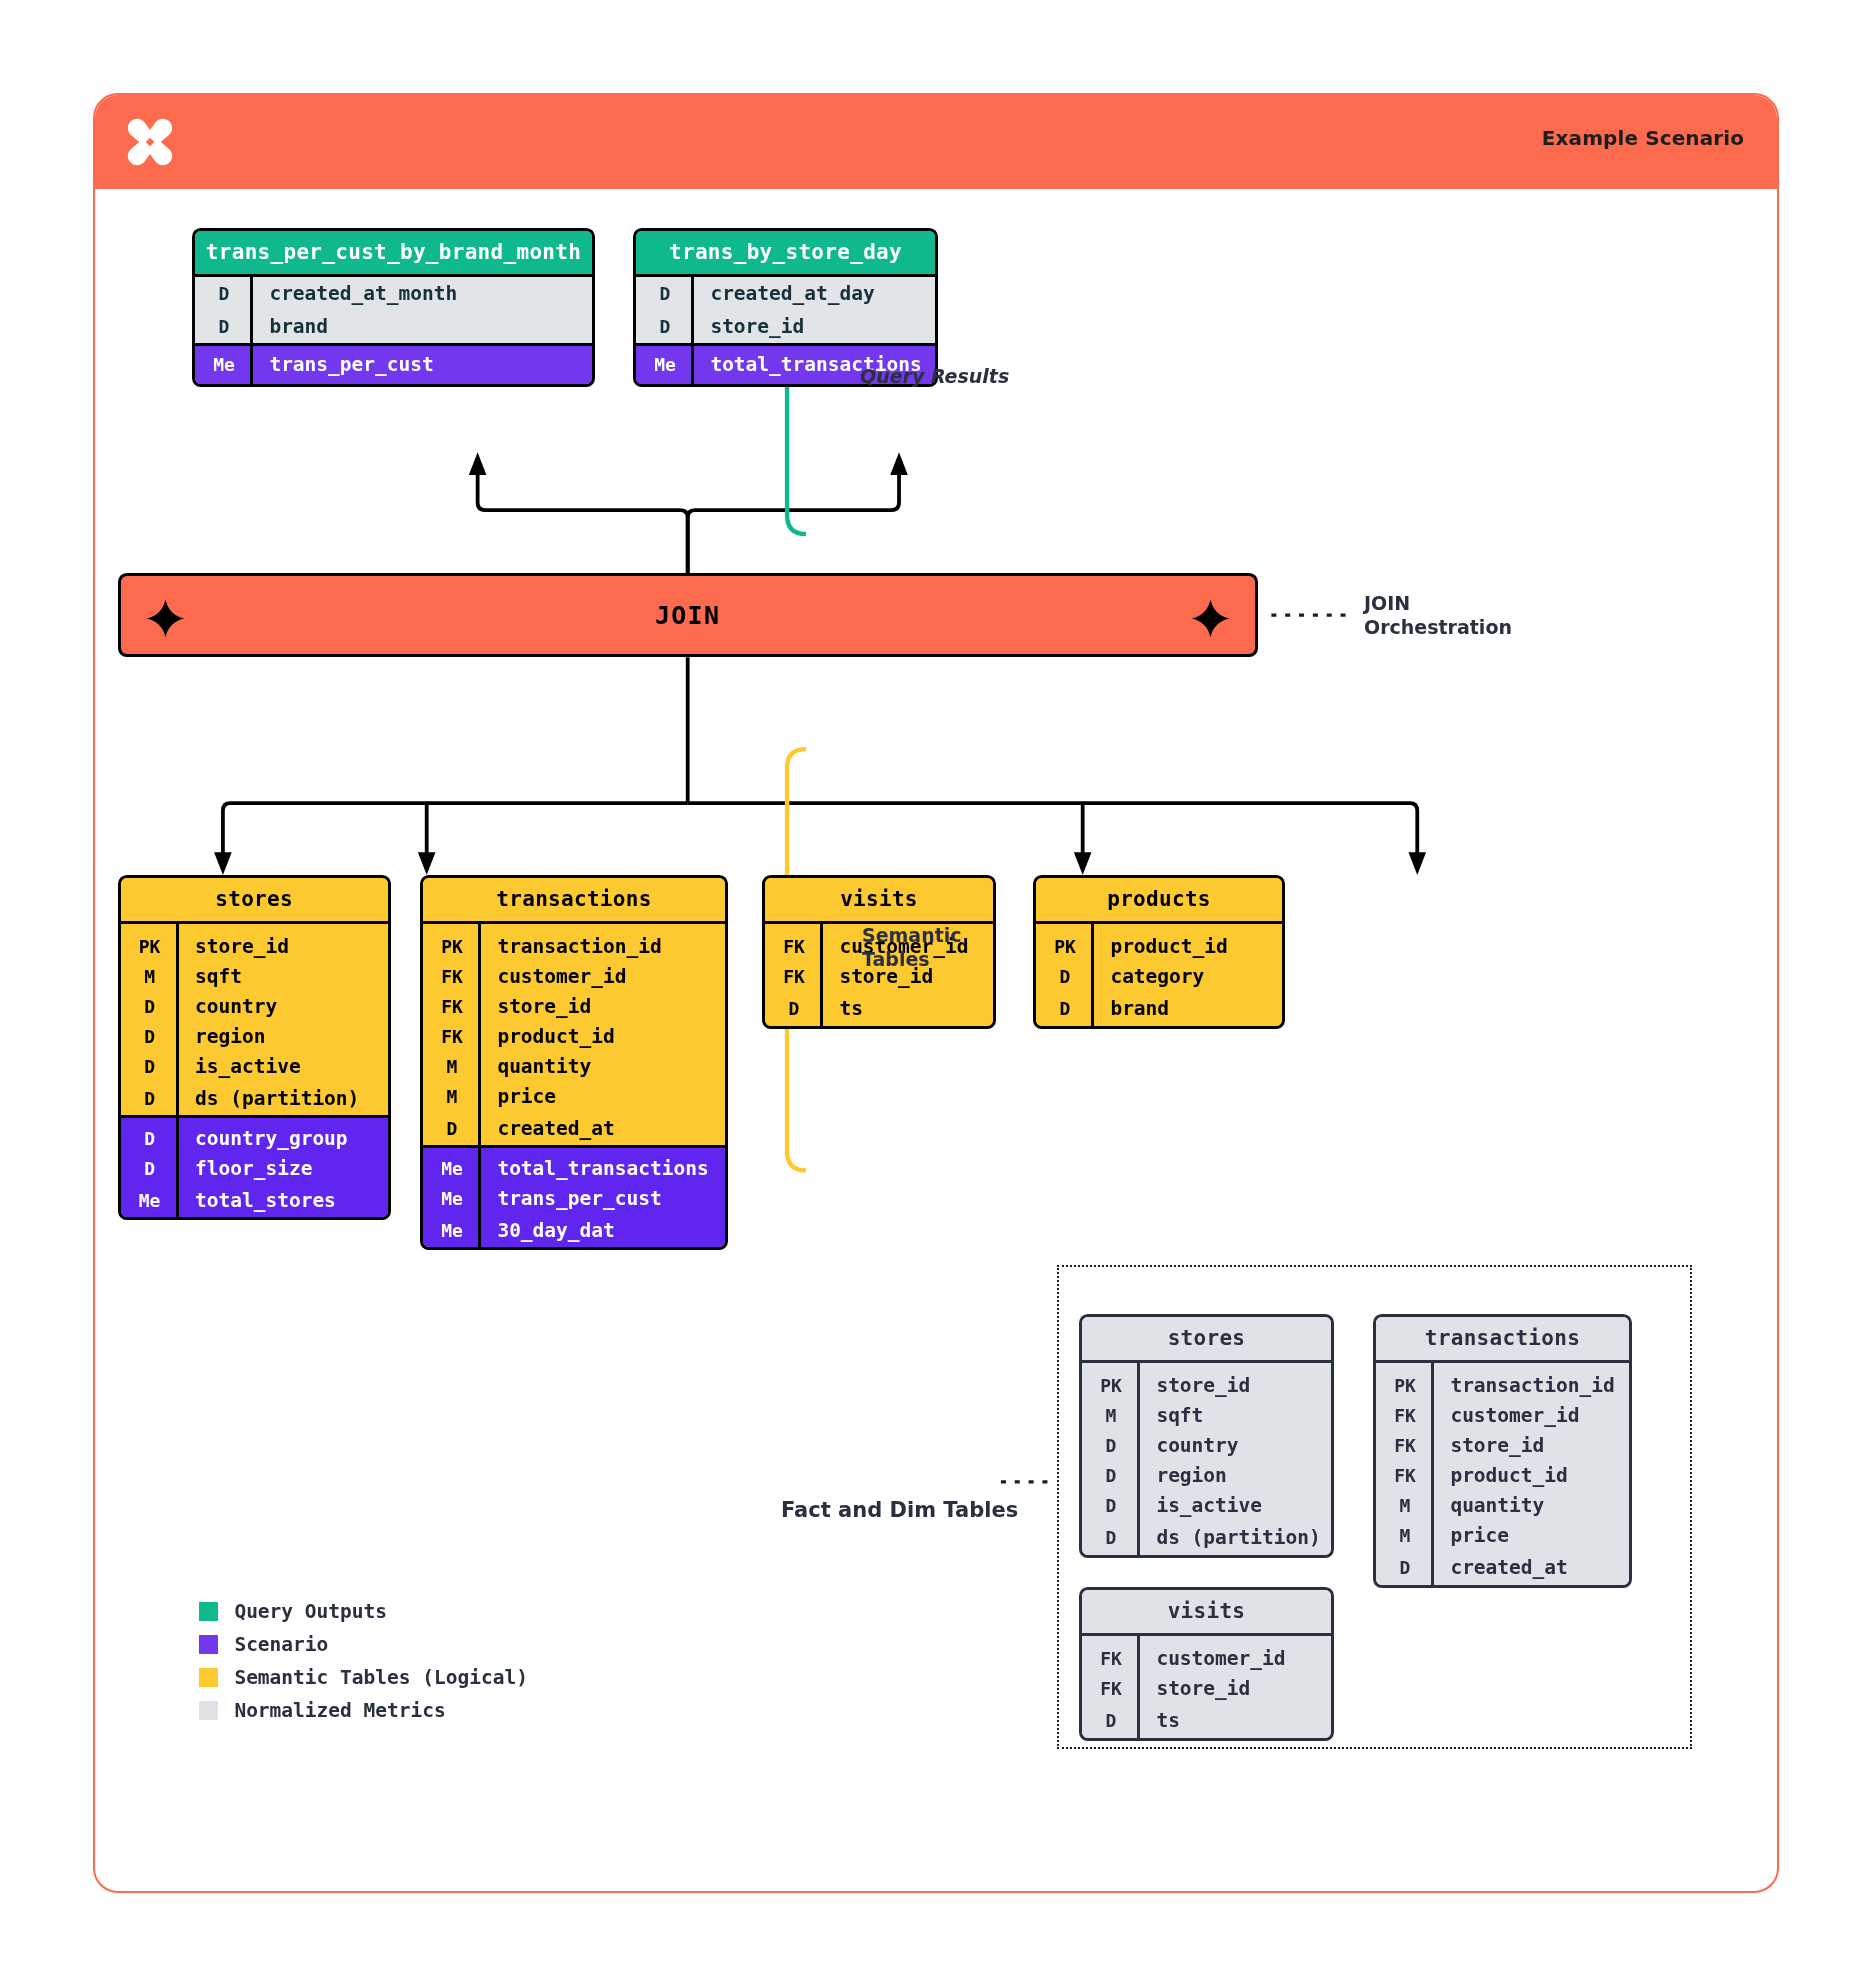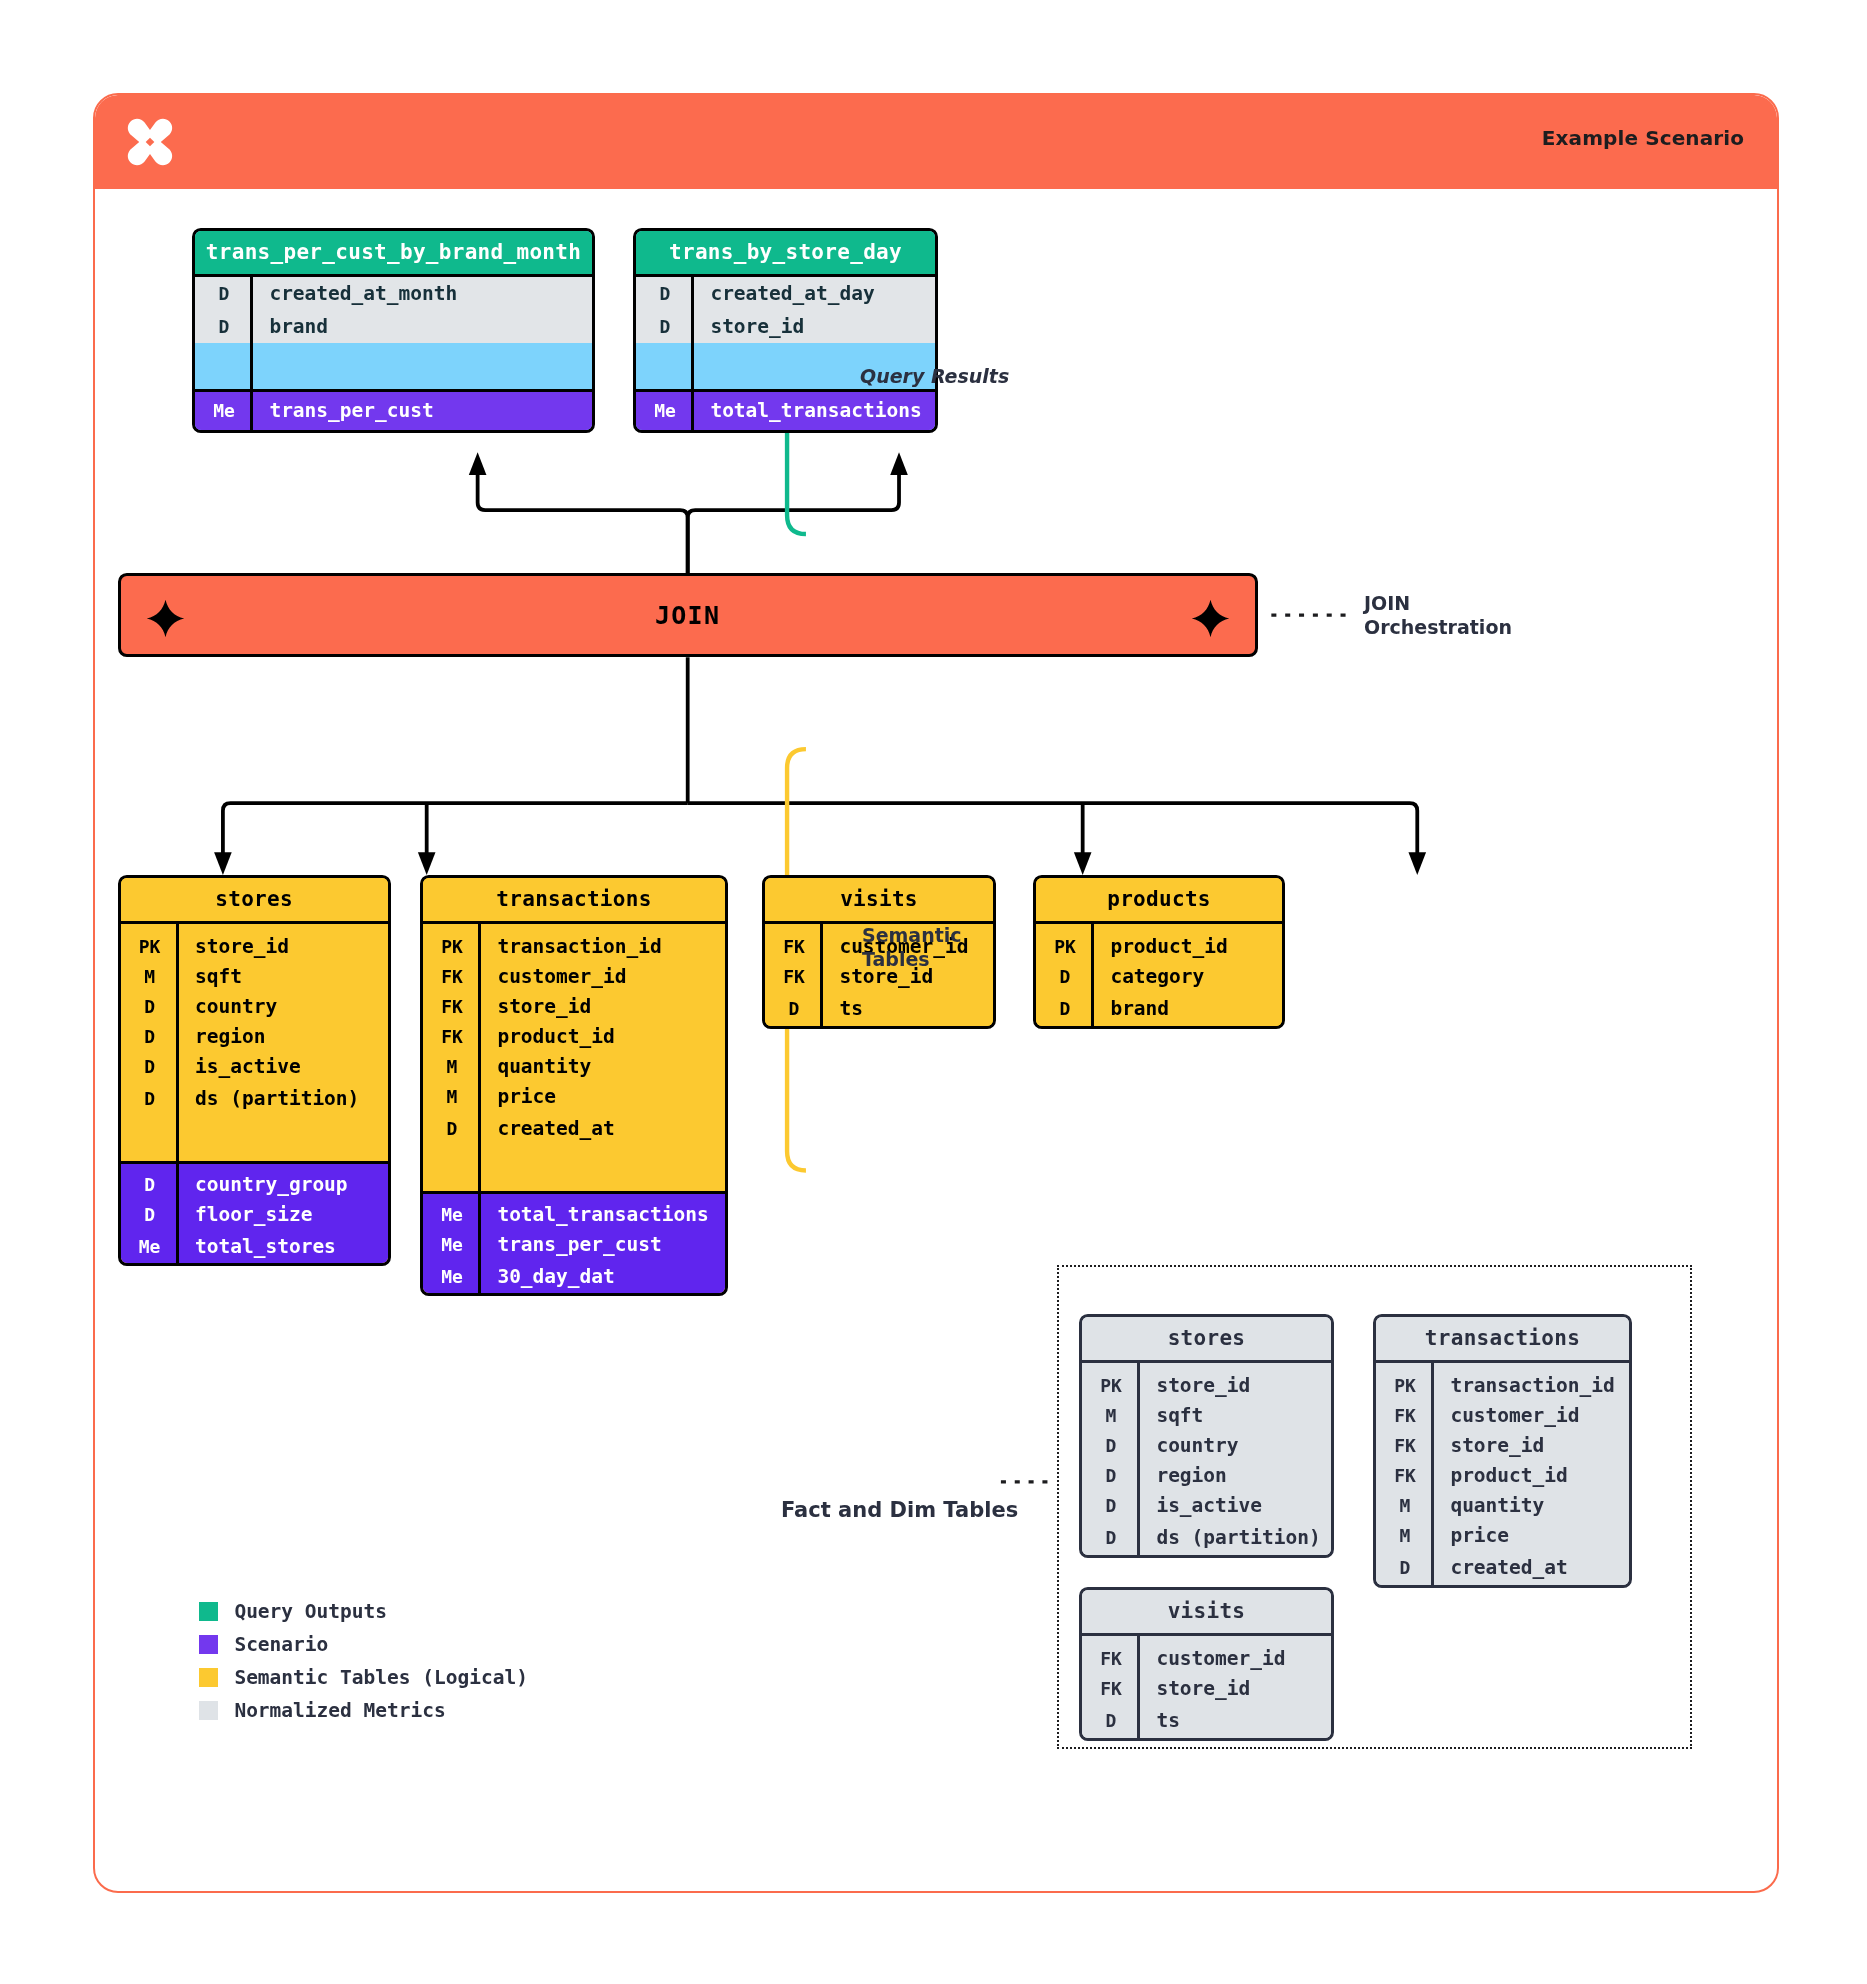--- a/index.html
+++ b/index.html
@@ -18,21 +18,21 @@
 
   
   .tbl{position:absolute;border:3.1px solid #000;border-radius:8.8px;overflow:hidden;
        box-sizing:border-box;background:#7dd3fc;}
   .tbl .hd{text-align:center;font-weight:bold;color:#fff;padding:8.8px 0 10px;
            font-size:21px;letter-spacing:0.3px;}
   .tbl .rows{border-top:3.1px solid #000;}
   .row{display:flex;align-items:center;}
   .row .k{width:58px;flex:0 0 58px;text-align:center;font-weight:bold;font-size:18px;}
   .row .v{flex:1;font-weight:bold;font-size:19.5px;padding-left:16.4px;}
-  .sep{border-top:3.1px solid #000;margin-top:46px;}
+  .sep{border-top:3.1px solid #000;}
   .divline{position:absolute;top:0;bottom:0;width:3.1px;background:#000;}
 
   
   .q .hd{background:#0FB98D;}
   .q .dims{background:#E2E5E8;color:#17303a;}
   .q .mets{background:#7338EE;color:#fff;}
 
   
   .s{background:#FCC930;}
   .s .hd{background:#FCC930;color:#000;}

